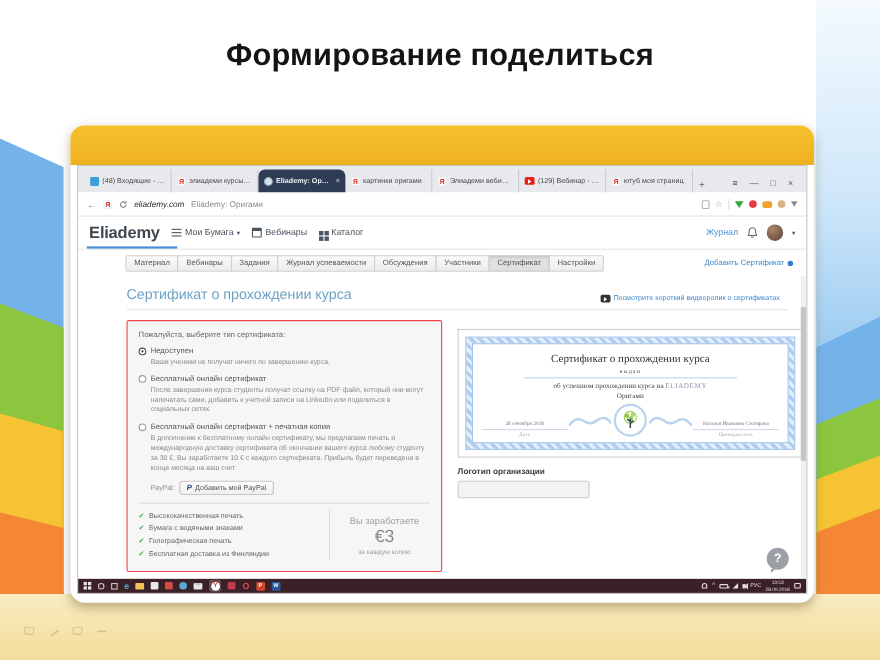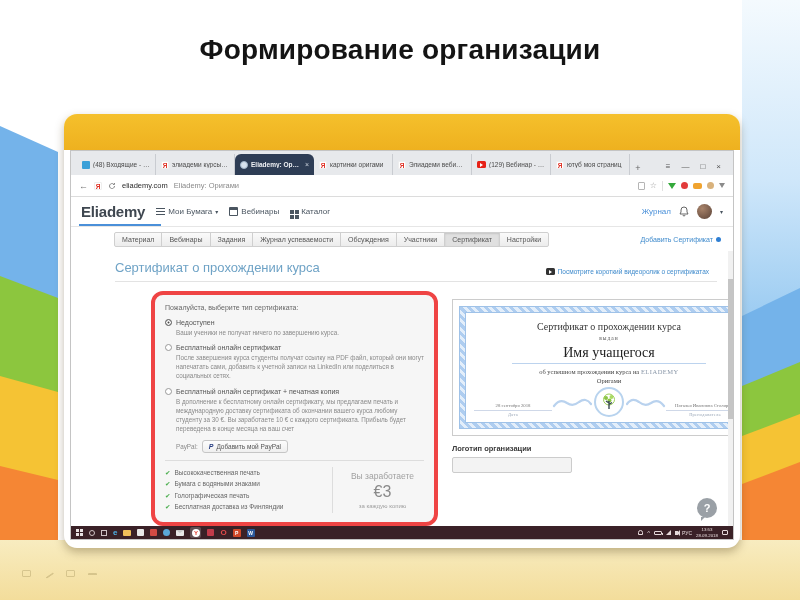--- a/index.html
+++ b/index.html
@@ -51,21 +51,21 @@
   .fav-yt::after { content:""; position:absolute; left:3px; top:1.5px; border-left:3px solid #fff; border-top:2px solid transparent; border-bottom:2px solid transparent; }
   .tab-close { font-size:7px; color:#cdd4df; padding-left:2px; }
   .newtab { width:16px; text-align:center; font-size:9px; color:#666; padding-bottom:2px; }
   .winctl { margin-left:auto; display:flex; gap:11px; align-items:center; padding:0 6px 4px 0; font-size:8px; color:#555; }
 
   
   .addressbar { height:22px; background:#fff; border-bottom:1px solid #dcdcdc; display:flex; align-items:center; gap:6px; padding:0 8px; flex:0 0 22px; }
   .back-arrow { font-size:9px; color:#777; }
   .addr-ya { width:8px; height:8px; background:#fff; border:1px solid #eee; border-radius:1px; color:#e03226; font-size:6.5px; font-weight:700; line-height:8px; text-align:center; }
   .refresh-ic svg { display:block; }
-  .url { font-size:7.5px; color:#2b2b2b; }
+  .url { font-size:7.5px; color:#2b2b2b;font-style:italic; }
   .url-title { font-size:7.5px; color:#8a8a8a; }
   .addr-right { margin-left:auto; display:flex; align-items:center; gap:5px; }
   .page-ic { width:7px; height:8px; border:1px solid #b5b5b5; border-radius:1px; }
   .star { font-size:8px; color:#999; }
   .addr-sep { width:1px; height:10px; background:#e0e0e0; }
   .dl-green { width:0; height:0; border-left:4px solid transparent; border-right:4px solid transparent; border-top:6px solid #34a93b; }
   .rec-red { width:7px; height:7px; border-radius:50%; background:#e23b3b; }
   .ext-orange { width:9px; height:6px; border-radius:2px; background:#f0a32f; }
   .ext-tan { width:7px; height:7px; border-radius:50%; background:#d9b27c; }
   .dl-gray { width:0; height:0; border-left:3.5px solid transparent; border-right:3.5px solid transparent; border-top:5px solid #8b8b8b; }
@@ -98,21 +98,21 @@
   
   .content { flex:1; background:#fff; position:relative; padding:0 16px 0 44px; overflow:hidden; }
   .heading-row { display:flex; align-items:flex-end; justify-content:space-between; padding:9px 0 6px; border-bottom:1px solid #e3e3e3; }
   .page-heading { font-size:13px; font-weight:400; color:#6fa3c6; }
   .video-link { display:flex; align-items:center; gap:3px; font-size:6.5px; color:#3e8acc; padding-right:8px; }
   .video-ic { width:9px; height:7px; background:#333; border-radius:1.5px; position:relative; }
   .video-ic::after { content:""; position:absolute; left:3px; top:1.5px; border-left:3px solid #fff; border-top:2px solid transparent; border-bottom:2px solid transparent; }
   .cols { display:flex; gap:14px; margin-top:9px; align-items:flex-start; }
 
   
-  .opt-panel { flex:0 0 287px; background:#f6f6f6; border:4px solid #ef4444; border-radius:12px; padding:9px 10px; min-height:226px;margin-left:36px; }
+  .opt-panel { flex:0 0 287px; background:#f6f6f6; border:1px solid #ef4444; border-radius:2px; padding:9px 10px; min-height:226px; }
   .choose { font-size:7px; color:#666; margin-bottom:8px; }
   .opt { display:flex; align-items:center; gap:4px; margin-top:2px; }
   .radio { width:7px; height:7px; border-radius:50%; border:1px solid #999; background:#fff; flex:0 0 auto; }
   .radio.checked { border-color:#555; box-shadow:inset 0 0 0 1.5px #fff, inset 0 0 0 5px #444; }
   .opt-title { font-size:7px; color:#555; }
   .opt-desc { font-size:6.3px; color:#8a8a8a; line-height:1.45; margin:2px 0 7px 11px; }
   .paypal-row { display:flex; align-items:center; gap:4px; margin:1px 0 7px 11px; }
   .paypal-prefix { font-size:6.3px; color:#8a8a8a; }
   .paypal-btn { display:inline-flex; align-items:center; gap:3px; border:1px solid #c6c6c6; border-radius:3px; background:linear-gradient(#fdfdfd,#efefef); padding:2px 6px; font-size:6.5px; color:#555; }
   .pp-ic { font-weight:700; font-style:italic; font-size:7px; color:#253b80; }
@@ -214,21 +214,21 @@
     <div class="bg-seg seg-orange"></div>
   </div>
   <div class="bg-sand"></div>
   <div class="corner-marks">
       <i></i>
       <i></i>
       <i></i>
       <i></i>
     </div>
 
-  <h1 class="title">Формирование организации</h1>
+  <h1 class="title">Формирование поделиться</h1>
 
   <div class="card">
     <div class="card-top"></div>
 
     <div class="browser">
 
       <div class="tabstrip">
         <div class="tab">
           <span class="fav fav-mail"></span>
           <span class="tlabel">(48) Входящие - По</span>
@@ -403,21 +403,20 @@
             </div>
           </div>
 
           <div class="right-col">
 
             <div class="cert-box">
               <div class="cert-frame">
                 <div class="cert-inner">
                   <div class="cert-title">Сертификат о прохождении курса</div>
                   <div class="cert-issued">выдан</div>
-                  <div class="cert-student">Имя учащегося</div>
                   <div class="cert-rule"></div>
                   <div class="cert-line">
                     <span>об успешном прохождении курса на</span>
                     <span class="cert-brand">ELIADEMY</span>
                   </div>
                   <div class="cert-course">Оригами</div>
 
                   <div class="cert-logo-row">
                     <div class="sig">
                       <div class="sig-main">28 сентября 2018</div>

